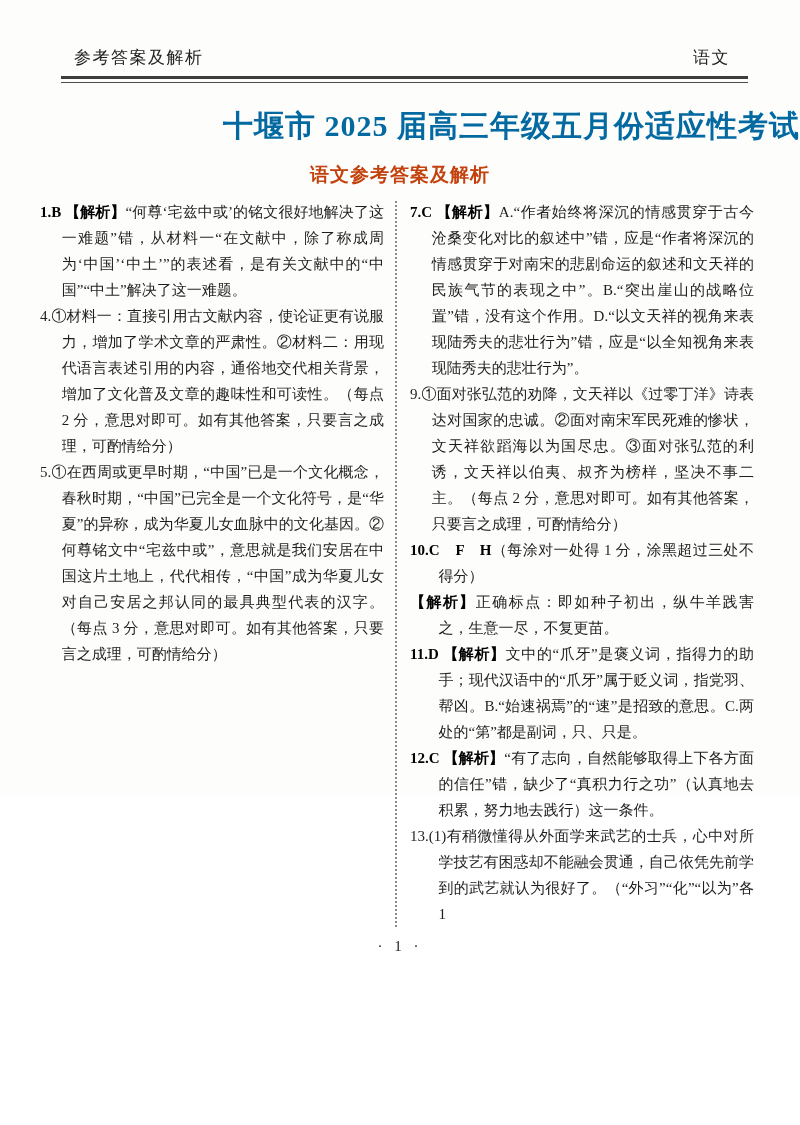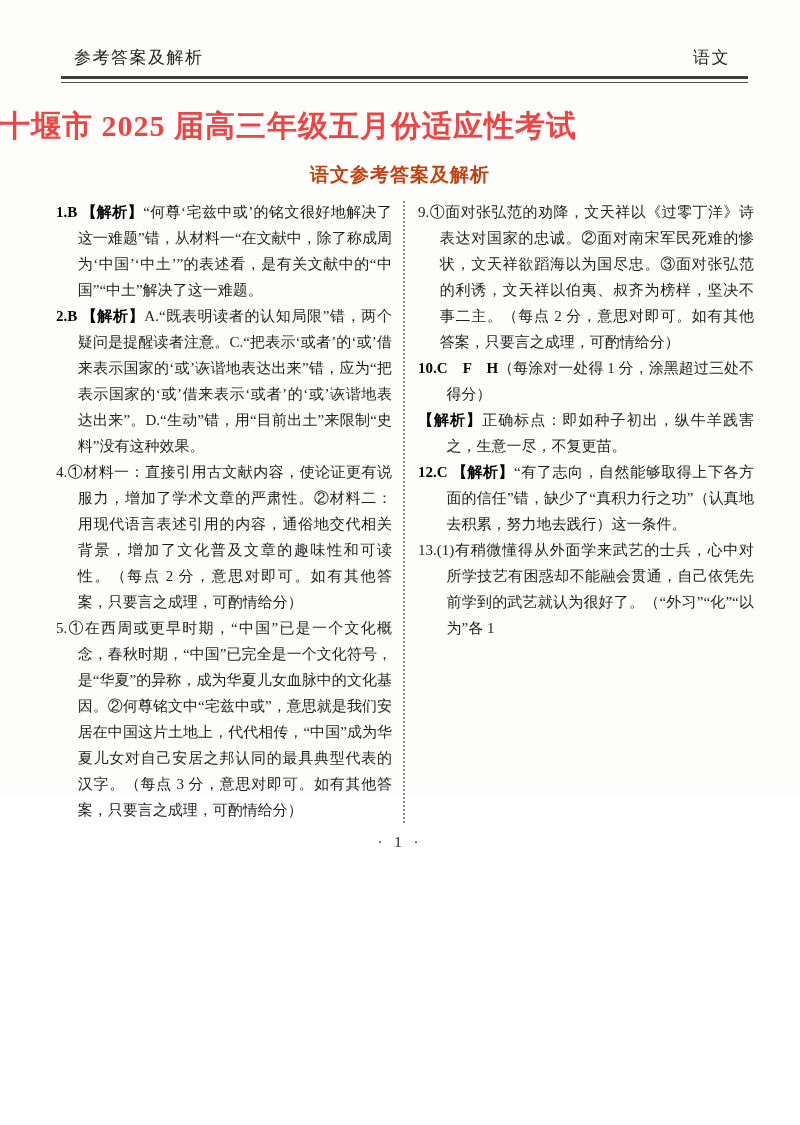--- a/index.html
+++ b/index.html
@@ -11,30 +11,30 @@
   .page{position:relative;width:800px;height:795px;background:#fdfdfc;}
   .header{
     display:flex;justify-content:space-between;align-items:flex-end;
     padding:46px 70px 0 74px;font-size:17px;letter-spacing:1.5px;color:#222;
   }
   .header-rule{
     margin:7px 52px 0 61px;height:3px;
     border-top:3px solid #3d3d3d;border-bottom:1px solid #4a4a4a;
   }
   .title{
-    margin:23px 0 0;text-align:left;
-    font-size:30px;font-weight:700;letter-spacing:1px;color:#ef4444;
+    margin:23px 0 0;text-align:right;
+    font-size:30px;font-weight:700;letter-spacing:1px;color:#0369a1;
   }
   .subtitle{
     margin:15px 0 0;text-align:center;
     font-size:19px;font-weight:700;letter-spacing:1px;color:#c2410c;
   }
   .content{
     display:flex;align-items:stretch;
-    padding:11px 46px 0 56px;
+    padding:11px 46px 0 40px;
   }
   .col{
     flex:1 1 0;font-size:15px;line-height:26px;
     text-align:justify;text-justify:inter-ideograph;color:#1e1e1e;
   }
   .col-left{padding-right:11px;}
   .col-right{padding-left:13px;}
   .divider{
     width:0;border-left:2px dotted #8a8a8a;margin-top:2px;
   }
@@ -61,37 +61,40 @@
   <h1 class="title">十堰市 2025 届高三年级五月份适应性考试</h1>
 
   <h2 class="subtitle">语文参考答案及解析</h2>
 
   <div class="content">
     <div class="col col-left">
         <div class="item h1">
           <div class="para"><span class="bold">1.B </span><span class="bold">【解析】</span><span>“何尊‘宅兹中或’的铭文很好地解决了这一难题”错，从材料一“在文献中，除了称成周为‘中国’‘中土’”的表述看，是有关文献中的“中国”“中土”解决了这一难题。</span></div>
         </div>
         <div class="item h1">
-          <div class="para"><span class="bold">2.B </span><span class="bold">【解析】</span><span>A.“既表明读者的认知局限”错，两个疑问是提醒读者注意。C.“把表示‘或者’的‘或’借来表示国家的‘或’诙谐地表达出来”错，应为“把表示国家的‘或’借来表示‘或者’的‘或’诙谐地表达出来”。D.“生动”错，用“目前出土”来限制“史料”没有这种效果。</span></div>
-        </div>
-        <div class="item h1">
           <div class="para"><span>4.①材料一：直接引用古文献内容，使论证更有说服力，增加了学术文章的严肃性。②材料二：用现代语言表述引用的内容，通俗地交代相关背景，增加了文化普及文章的趣味性和可读性。（每点 2 分，意思对即可。如有其他答案，只要言之成理，可酌情给分）</span></div>
         </div>
         <div class="item h1">
           <div class="para"><span>5.①在西周或更早时期，“中国”已是一个文化概念，春秋时期，“中国”已完全是一个文化符号，是“华夏”的异称，成为华夏儿女血脉中的文化基因。②何尊铭文中“宅兹中或”，意思就是我们安居在中国这片土地上，代代相传，“中国”成为华夏儿女对自己安居之邦认同的最具典型代表的汉字。（每点 3 分，意思对即可。如有其他答案，只要言之成理，可酌情给分）</span></div>
         </div>
       </div>
     <div class="divider"></div>
     <div class="col col-right">
         <div class="item h1">
+          <div class="para"><span class="bold">7.C </span><span class="bold">【解析】</span><span>A.“作者始终将深沉的情感贯穿于古今沧桑变化对比的叙述中”错，应是“作者将深沉的情感贯穿于对南宋的悲剧命运的叙述和文天祥的民族气节的表现之中”。B.“突出崖山的战略位置”错，没有这个作用。D.“以文天祥的视角来表现陆秀夫的悲壮行为”错，应是“以全知视角来表现陆秀夫的悲壮行为”。</span></div>
+        </div>
+        <div class="item h1">
           <div class="para"><span>9.①面对张弘范的劝降，文天祥以《过零丁洋》诗表达对国家的忠诚。②面对南宋军民死难的惨状，文天祥欲蹈海以为国尽忠。③面对张弘范的利诱，文天祥以伯夷、叔齐为榜样，坚决不事二主。（每点 2 分，意思对即可。如有其他答案，只要言之成理，可酌情给分）</span></div>
         </div>
         <div class="item h2">
           <div class="para"><span class="bold">10.C　F　H</span><span>（每涂对一处得 1 分，涂黑超过三处不得分）</span></div>
           <div class="para cont"><span class="bold">【解析】</span><span>正确标点：即如种子初出，纵牛羊践害之，生意一尽，不复更苗。</span></div>
+        </div>
+        <div class="item h2">
+          <div class="para"><span class="bold">11.D </span><span class="bold">【解析】</span><span>文中的“爪牙”是褒义词，指得力的助手；现代汉语中的“爪牙”属于贬义词，指党羽、帮凶。B.“始速祸焉”的“速”是招致的意思。C.两处的“第”都是副词，只、只是。</span></div>
         </div>
         <div class="item h2">
           <div class="para"><span class="bold">12.C </span><span class="bold">【解析】</span><span>“有了志向，自然能够取得上下各方面的信任”错，缺少了“真积力行之功”（认真地去积累，努力地去践行）这一条件。</span></div>
         </div>
         <div class="item h2">
           <div class="para"><span>13.(1)有稍微懂得从外面学来武艺的士兵，心中对所学技艺有困惑却不能融会贯通，自己依凭先前学到的武艺就认为很好了。（“外习”“化”“以为”各 1</span></div>
         </div>
       </div>
   </div>
 

